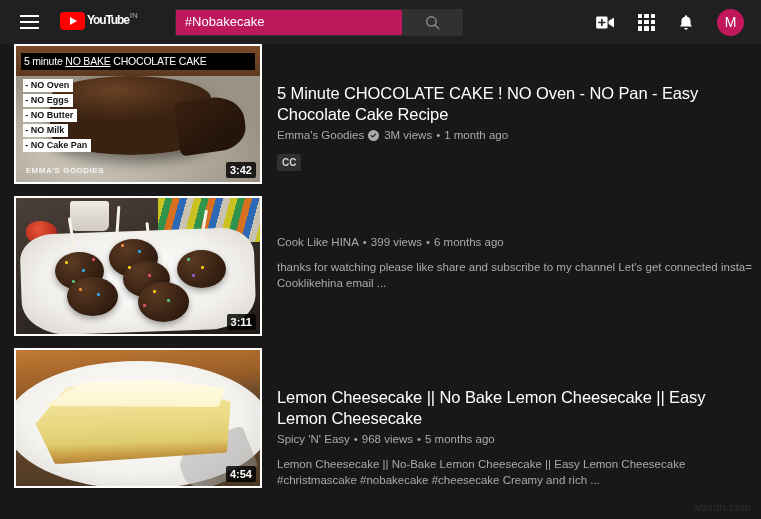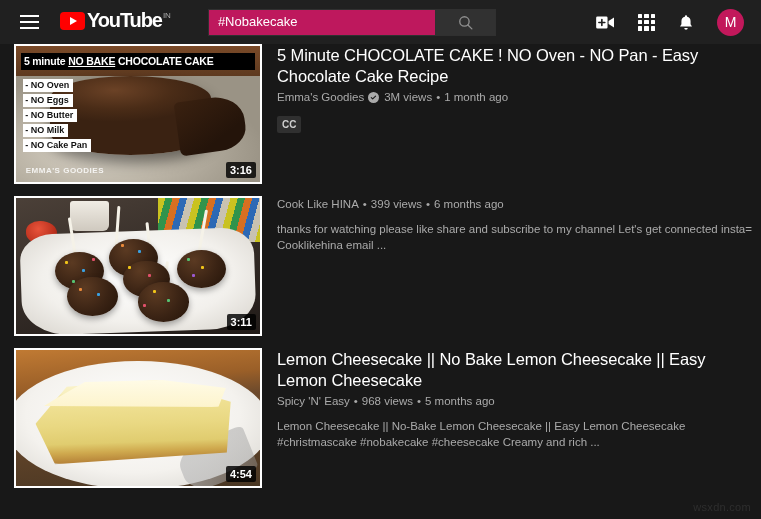--- a/index.html
+++ b/index.html
@@ -41,21 +41,21 @@
     display: flex; align-items: center; justify-content: center; margin-top: 2px;
   }
   .logo-badge .tri {
     width: 0; height: 0;
     border-left: 7px solid #fff;
     border-top: 4.5px solid transparent;
     border-bottom: 4.5px solid transparent;
     margin-left: 2px;
   }
   .logo-word {
-    color: #fff; font-size: 20px; font-weight: bold;
+    color: #fff; font-size: 12px; font-weight: bold;
     letter-spacing: -1.1px; margin-left: 2px; line-height: 21px;
   }
   .logo-cc {
     color: #aaa; font-size: 8px; line-height: 10px; margin-left: 1px; margin-top: 1px;
   }
 
   .search-zone {
     display: flex; align-items: center; margin-left: 37px; flex: 0 0 auto;
   }
   .search-box {
@@ -140,21 +140,21 @@
       radial-gradient(ellipse 70% 55% at 32% 78%, #d8d2c6 0%, #bdb6a8 45%, #9a9385 100%),
       linear-gradient(160deg, #b9b2a4 0%, #8e8678 100%);
   }
   .t1-counter {
     position: absolute; left: 0; right: 0; top: 0; height: 22%;
     background: linear-gradient(180deg, #7a4a28 0%, #5e3a20 100%);
   }
   .t1-head {
     position: absolute; top: 5%; left: 2%; right: 2%;
     background: #000; color: #fff;
-    font-size: 10.5px; font-weight: bold; letter-spacing: -0.2px;
+    font-size: 10.5px; font-weight: normal; letter-spacing: -0.2px;
     padding: 2px 3px; line-height: 13px; white-space: nowrap; z-index: 6;
   }
   .t1-head u { text-decoration: underline; }
   .t1-cake {
     position: absolute; left: 14%; top: 22%;
     width: 66%; height: 58%;
     background:
       radial-gradient(ellipse 60% 40% at 40% 18%, #6b4226 0%, #4a2c17 60%, #3a2212 100%),
       linear-gradient(170deg, #5a3519 0%, #3d2410 100%);
     border-radius: 50% / 28%;
@@ -254,21 +254,21 @@
     position: absolute; right: 3%; bottom: 2%; width: 30%; height: 34%;
     background: linear-gradient(120deg, rgba(190,190,190,.85), rgba(150,150,150,.5));
     border-radius: 40% 10% 10% 40%;
     transform: rotate(-22deg);
     opacity: .85;
   }
 
   
   .info {
     flex: 1 1 auto; padding-left: 15px; padding-right: 2px;
-    min-width: 0; padding-top: 1px;
+    min-width: 0; padding-top: 1px; margin-top: 38px;
   }
   .v-title {
     color: #fff; font-size: 16.5px; line-height: 21px;
     font-weight: normal; letter-spacing: -0.1px;
     margin-bottom: 3px;
   }
   .v-meta {
     color: #aaaaaa; font-size: 11.5px; line-height: 15px;
     display: flex; align-items: center; flex-wrap: wrap;
     margin-bottom: 9px;
@@ -380,21 +380,21 @@
           <div class="t1-head"><span>5 minute </span><u>NO BAKE</u><span> CHOCOLATE CAKE</span></div>
           <div class="t1-bullets">
             <span>- NO Oven</span>
             <span>- NO Eggs</span>
             <span>- NO Butter</span>
             <span>- NO Milk</span>
             <span>- NO Cake Pan</span>
           </div>
           <div class="t1-wm">EMMA'S GOODIES</div>
         </div>
-        <div class="duration">3:16</div>
+        <div class="duration">3:42</div>
       </div>
 
       <div class="info">
         <div class="v-title">5 Minute CHOCOLATE CAKE ! NO Oven - NO Pan - Easy Chocolate Cake Recipe</div>
         <div class="v-meta">
           <span class="v-channel">Emma's Goodies</span>
           <span class="verified">
             <svg width="7" height="7" viewBox="0 0 12 12">
               <path d="M2.2 6.1 4.6 8.5 9.6 3.5" fill="none" stroke="#181818" stroke-width="1.9" stroke-linecap="round" stroke-linejoin="round"></path>
             </svg>

